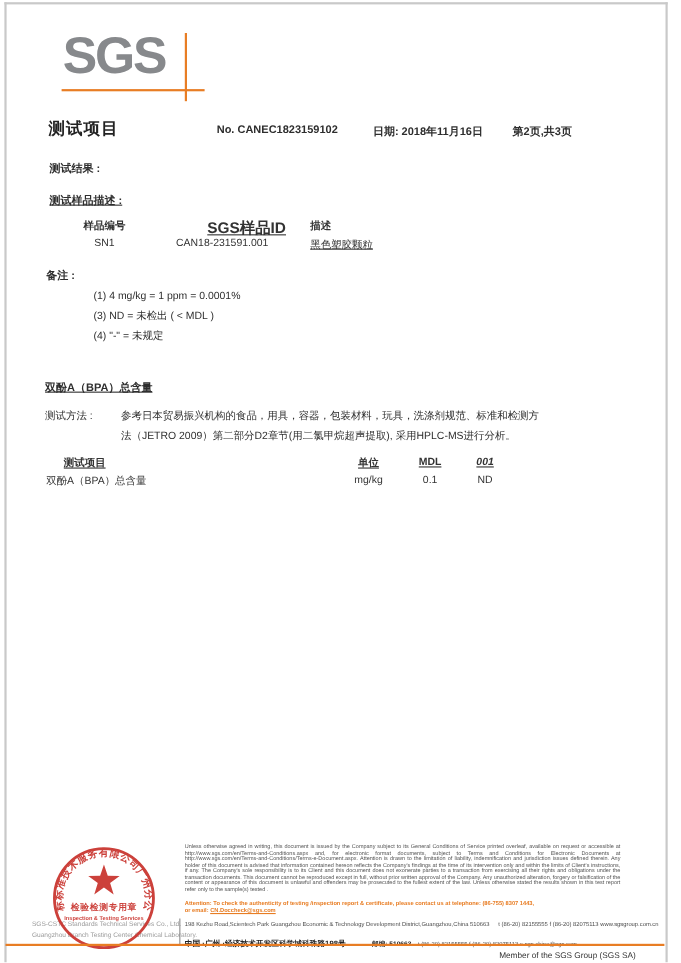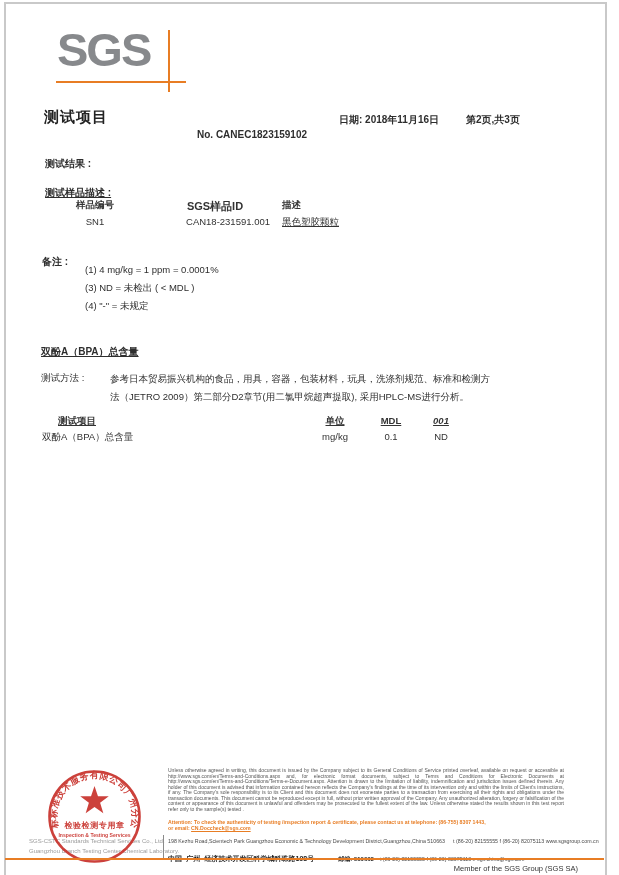--- a/index.html
+++ b/index.html
@@ -9,33 +9,33 @@
   }
   .scan-border{position:absolute;left:4px;top:2px;width:599px;height:872px;
     border-left:2px solid #c9c9c9;border-top:2px solid #c9c9c9;border-right:2px solid #c9c9c9;}
   
   .sgs-logo{position:absolute;left:57px;top:26px;font-size:47px;font-weight:bold;
     color:#87898c;letter-spacing:-2px;line-height:1;}
   .logo-vline{position:absolute;left:168px;top:30px;width:2px;height:62px;background:#e87d24;}
   .logo-hline{position:absolute;left:56px;top:81px;width:130px;height:2px;background:#e87d24;}
   
   .report-title{position:absolute;left:44px;top:108px;font-size:15px;font-weight:bold;color:#222;letter-spacing:1px;}
-  .report-no{position:absolute;left:197px;top:129px;font-size:10px;font-weight:bold;color:#2e2e2e;}
+  .report-no{position:absolute;left:197px;top:113px;font-size:10px;font-weight:bold;color:#2e2e2e;}
   .report-date{position:absolute;left:339px;top:113px;font-size:10px;font-weight:bold;color:#2e2e2e;}
   .report-pages{position:absolute;left:466px;top:113px;font-size:10px;font-weight:bold;color:#2e2e2e;}
   
-  .lbl{font-size:10px;font-weight:bold;color:#2e2e2e;margin-top:11px;}
+  .lbl{font-size:10px;font-weight:bold;color:#2e2e2e;}
   .results-label{position:absolute;left:45px;top:146px;}
   .sample-desc-label{position:absolute;left:45px;top:175px;text-decoration:underline;}
   
   .st-h1{position:absolute;left:60px;top:199px;width:70px;text-align:center;font-size:9.5px;font-weight:bold;}
-  .st-h2{position:absolute;left:170px;top:199px;width:90px;text-align:center;font-size:11px;font-weight:bold;}
+  .st-h2{position:absolute;left:170px;top:199px;width:90px;text-align:right;font-size:14px;font-weight:bold;text-decoration:underline;}
   .st-h3{position:absolute;left:282px;top:199px;font-size:9.5px;font-weight:bold;}
   .st-c1{position:absolute;left:60px;top:216px;width:70px;text-align:center;font-size:9.5px;}
-  .st-c2{position:absolute;left:160px;top:216px;width:110px;text-align:right;font-size:9.5px;}
+  .st-c2{position:absolute;left:160px;top:216px;width:110px;text-align:left;font-size:9.5px;}
   .st-c3{position:absolute;left:282px;top:216px;font-size:9.5px;text-decoration:underline;}
   
   .remarks-label{position:absolute;left:42px;top:244px;}
   .remarks{position:absolute;left:85px;top:261px;font-size:9.5px;color:#2e2e2e;}
   .remarks div{height:18px;line-height:18px;}
   
   .bpa-title{position:absolute;left:41px;top:345px;font-size:10px;font-weight:bold;color:#2e2e2e;text-decoration:underline;}
   .method-label{position:absolute;left:41px;top:372px;font-size:9.5px;color:#2e2e2e;}
   .method-text{position:absolute;left:110px;top:370px;width:445px;font-size:9.5px;color:#2e2e2e;}
   .method-text div{line-height:17.5px;}

